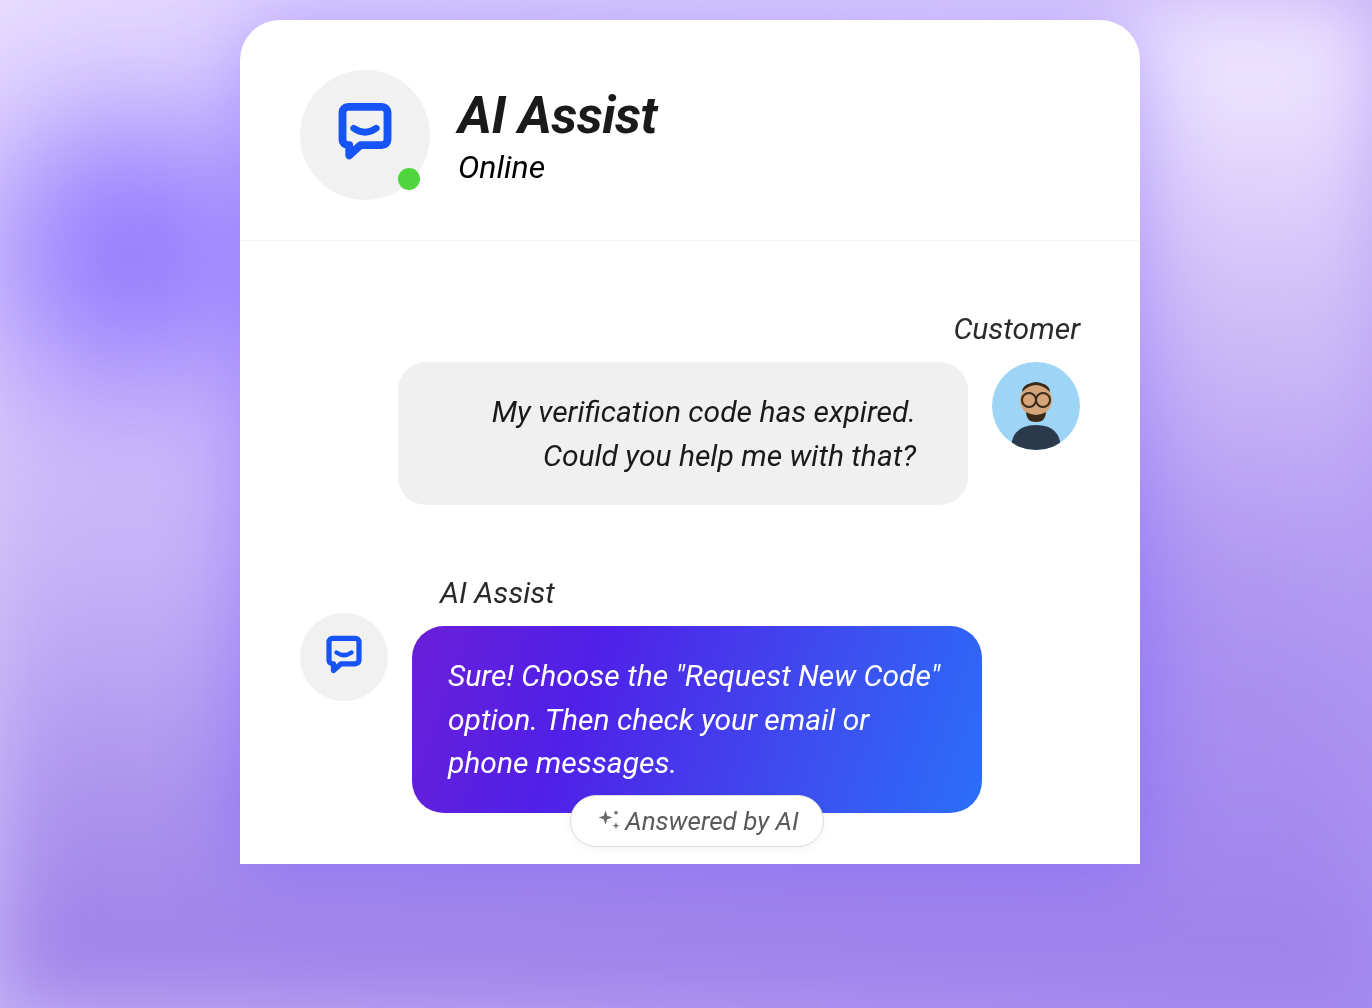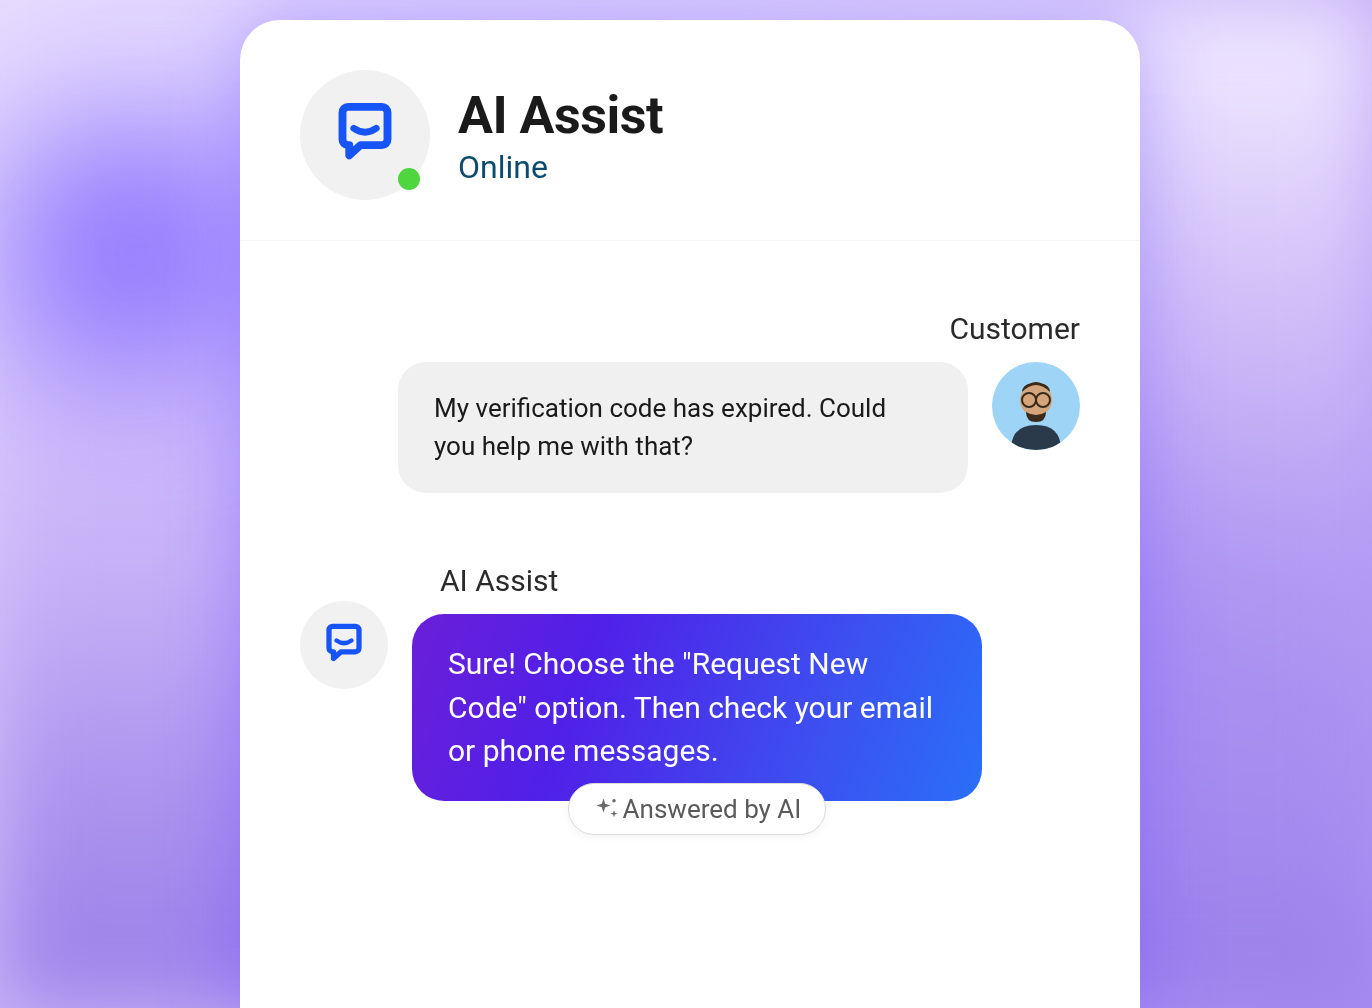--- a/index.html
+++ b/index.html
@@ -37,25 +37,26 @@
       height: 400px;
       background: radial-gradient(circle, rgba(100, 70, 255, 0.8) 0%, transparent 70%);
       filter: blur(60px);
     }
     
     .chat-widget {
       position: absolute;
       top: 20px;
       left: 240px;
       width: 900px;
-      height: 988px;
+      height: 844px;
       background: #ffffff;
       border-radius: 40px 40px 0 0;
       box-shadow: 0 0 80px rgba(100, 70, 255, 0.4);
       overflow: hidden;
+      font-style: italic;
     }
     
     .chat-header {
       display: flex;
       align-items: center;
       padding: 50px 60px 40px 60px;
       gap: 28px;
       border-bottom: 1px solid rgba(0,0,0,0.04);
     }
     
@@ -95,21 +96,21 @@
     .header-title {
       font-size: 52px;
       font-weight: 700;
       color: #1a1a1a;
       letter-spacing: -0.5px;
     }
     
     .header-status {
       font-size: 32px;
       font-weight: 400;
-      color: #0c4a6e;
+      color: #000000;
     }
     
     .chat-body {
       padding: 70px 60px 40px 60px;
     }
     
     .message-block-right {
       display: flex;
       justify-content: flex-end;
       align-items: flex-start;
@@ -120,25 +121,26 @@
     .message-label-right {
       text-align: right;
       font-size: 30px;
       color: #2a2a2a;
       margin-bottom: 16px;
     }
     
     .customer-bubble {
       background: #f0f0f0;
       border-radius: 28px;
-      padding: 28px 36px;
+      padding: 28px 52px;
       max-width: 570px;
-      font-size: 26px;
+      font-size: 30px;
       line-height: 1.45;
       color: #1a1a1a;
+      text-align: right;
     }
     
     .customer-avatar {
       width: 88px;
       height: 88px;
       border-radius: 50%;
       background: #9ed4f5;
       flex-shrink: 0;
       overflow: hidden;
       display: flex;

